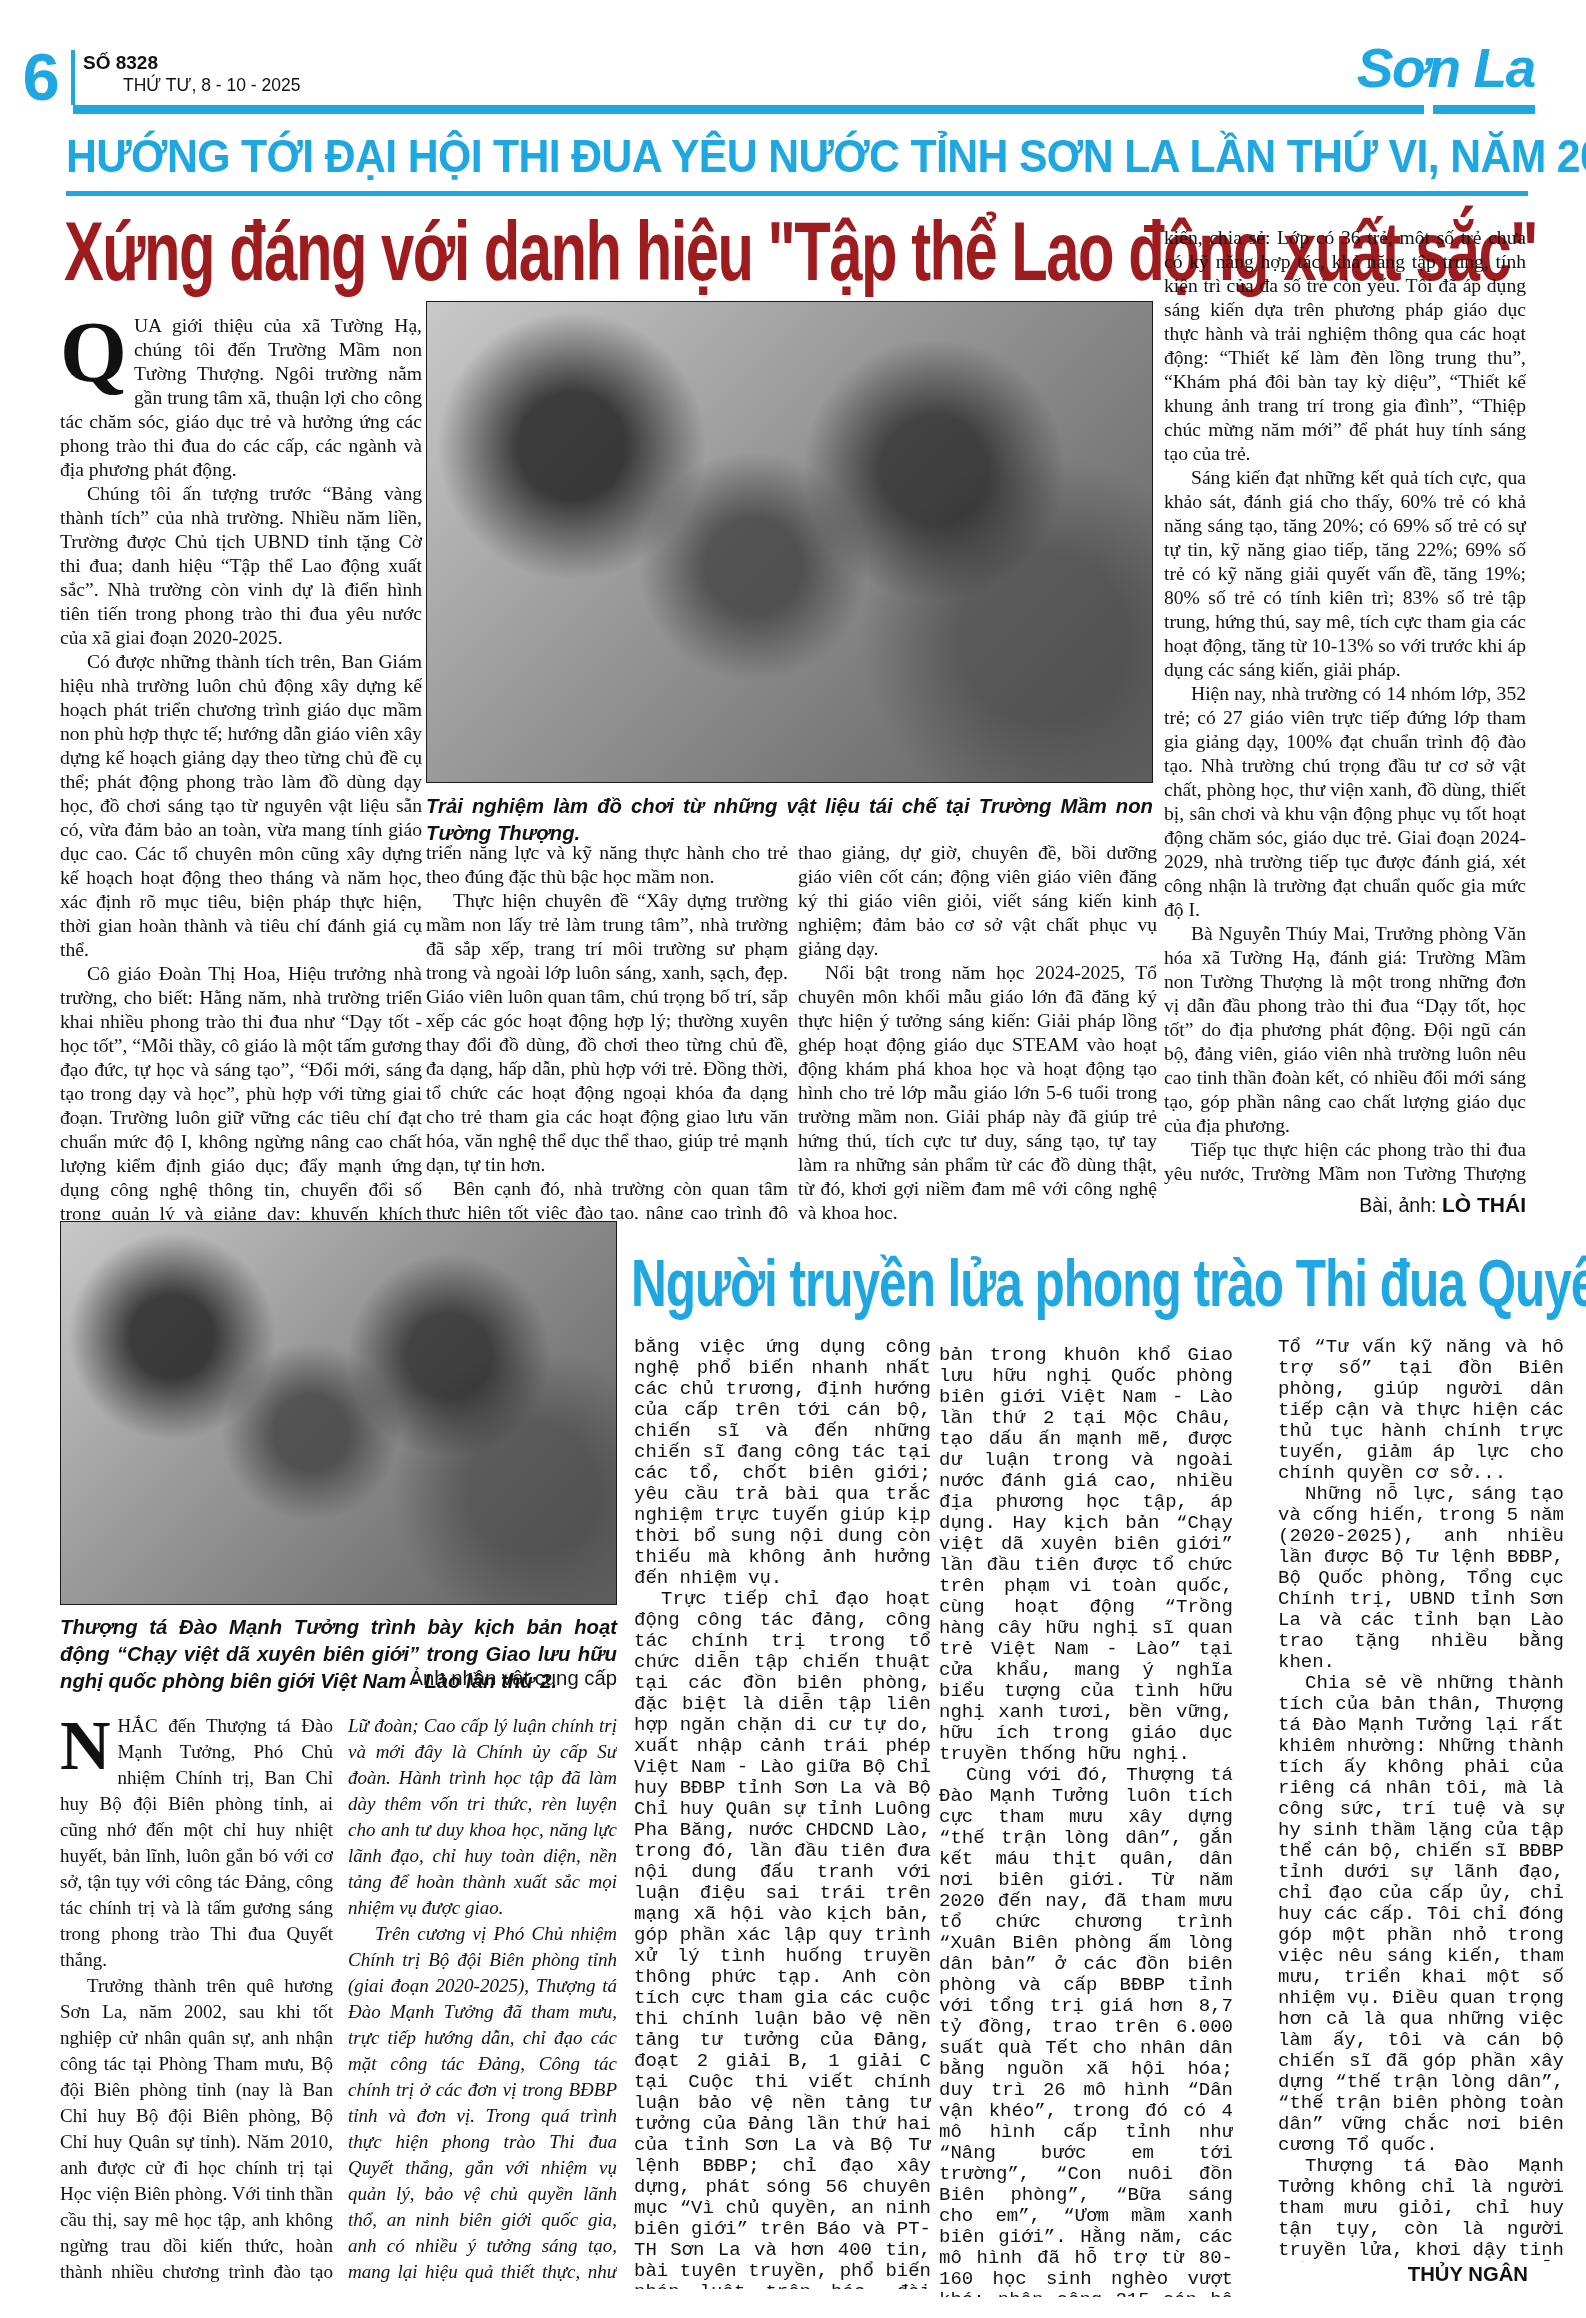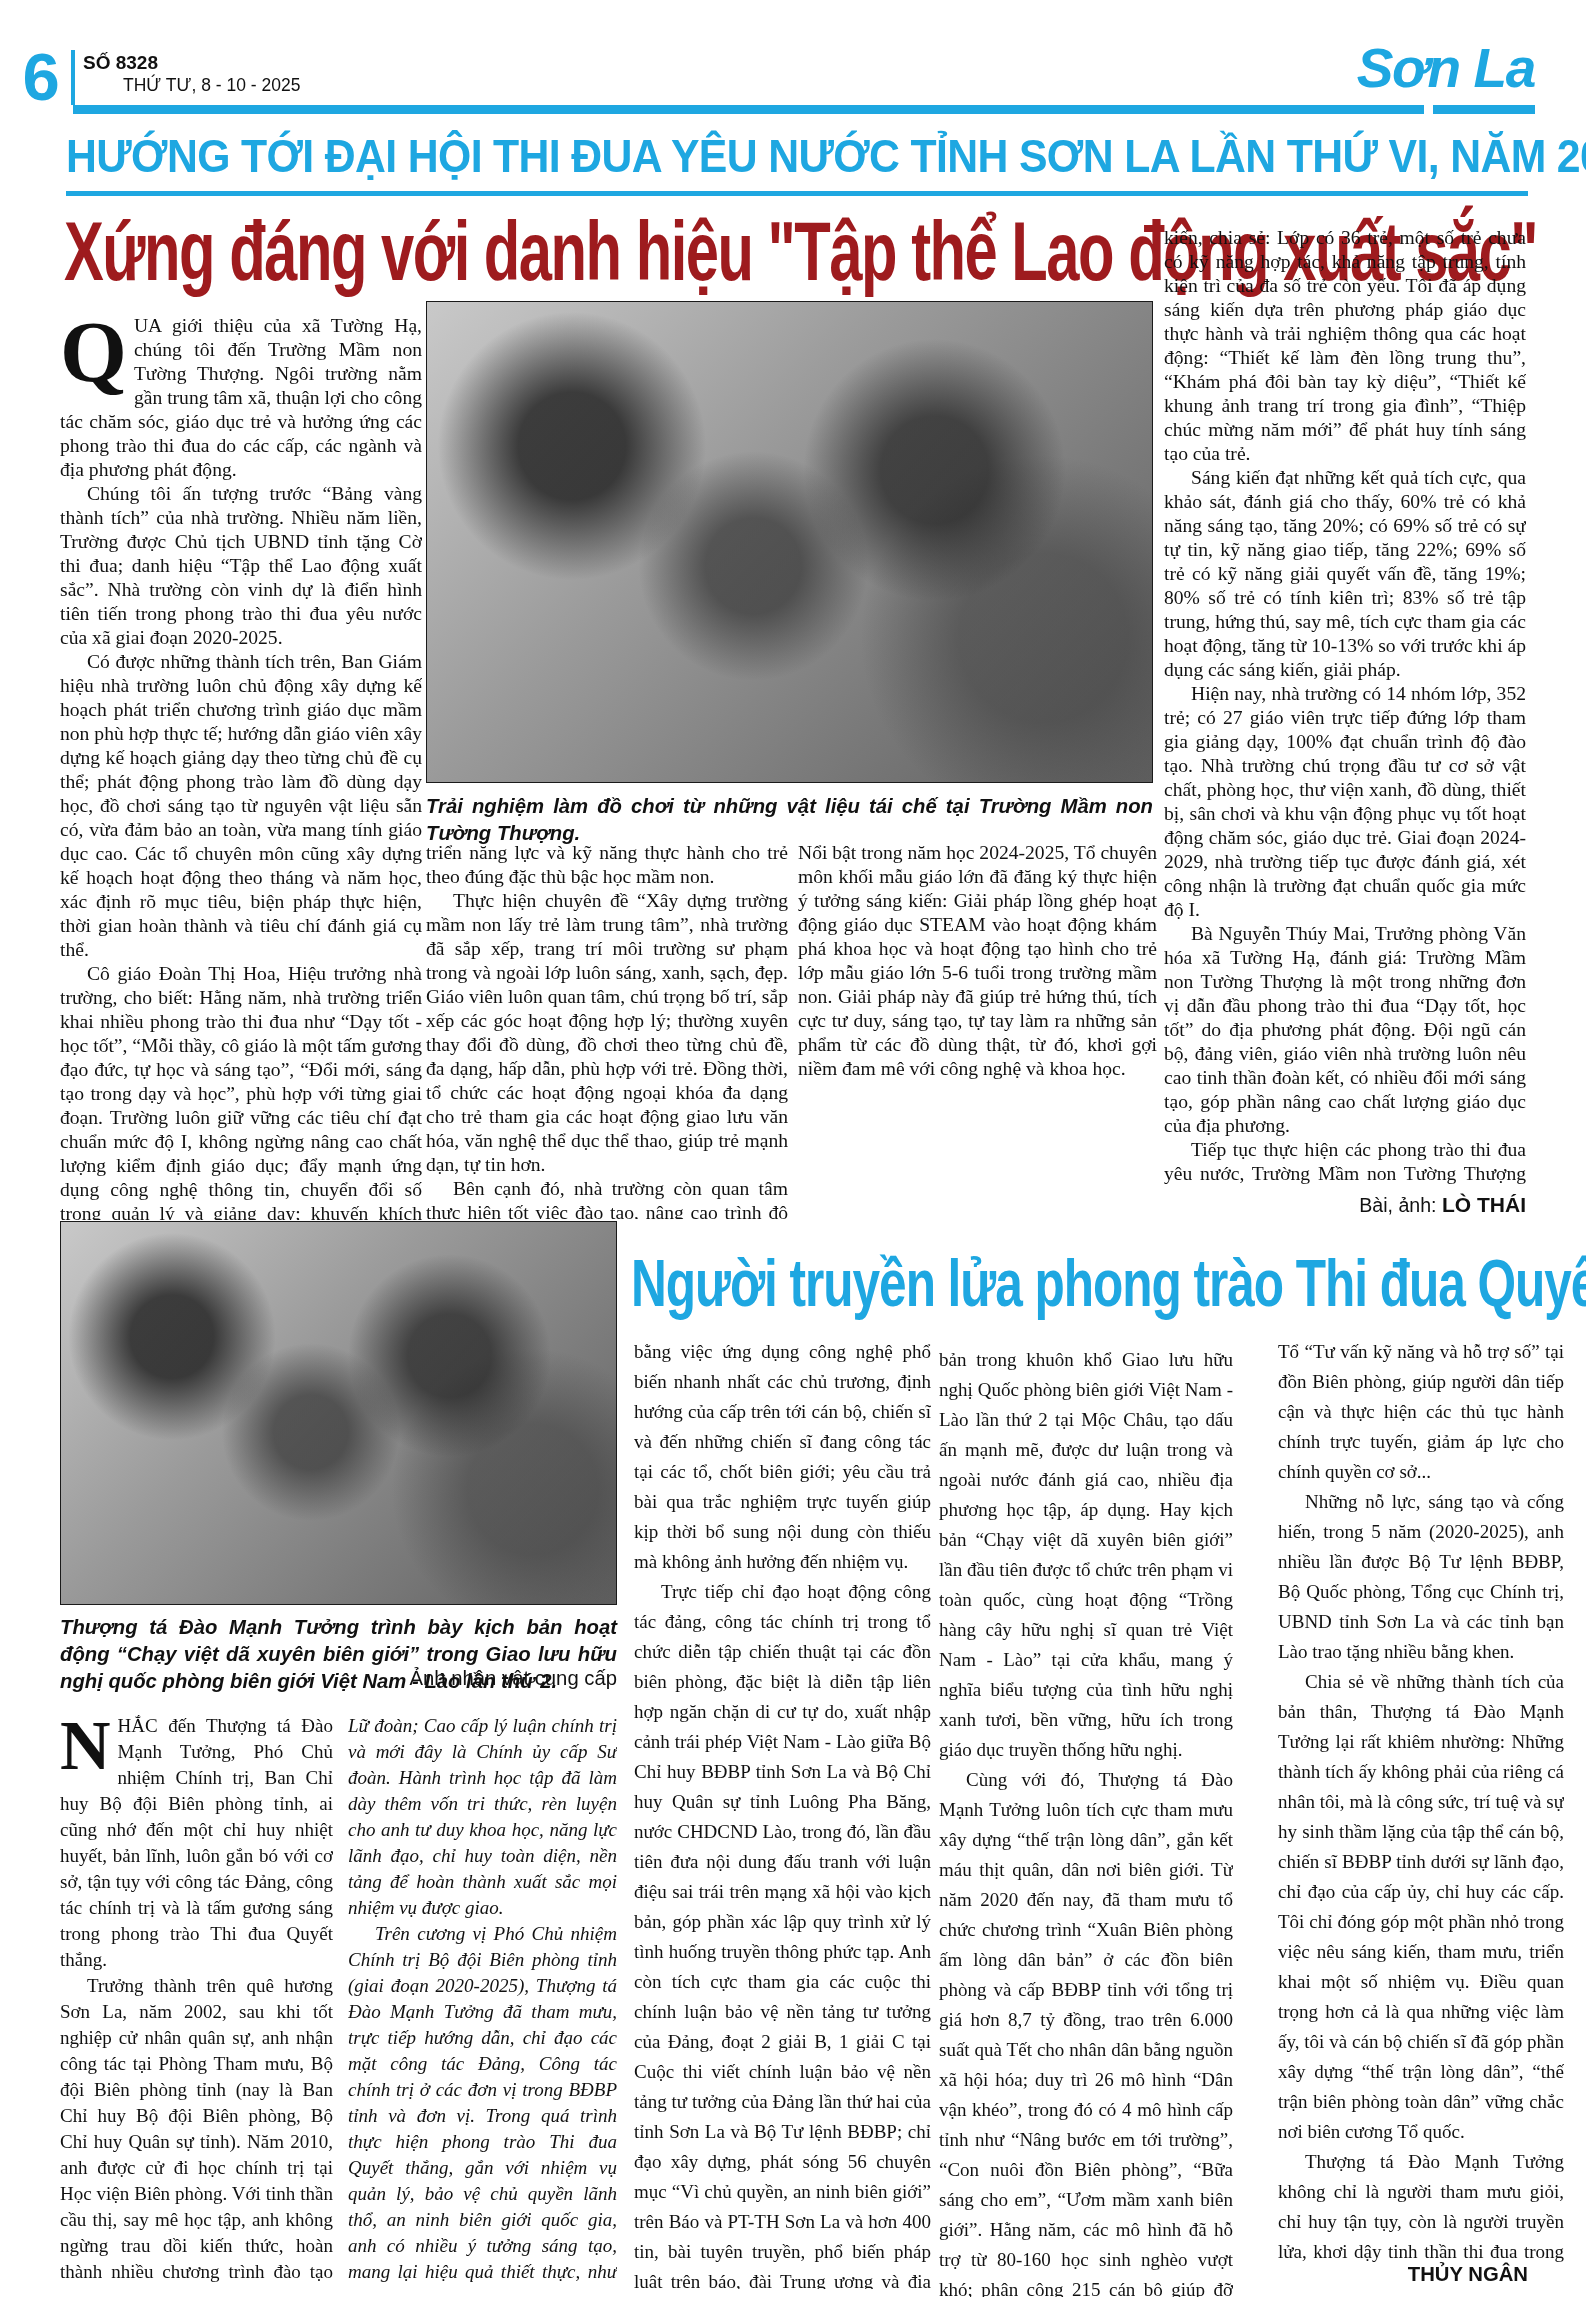--- a/index.html
+++ b/index.html
@@ -21,21 +21,21 @@
   .banner-rule{background:#1ea7e1;height:4.9px;}
   
   .hl1{font-family:"Liberation Sans",sans-serif;font-weight:bold;color:#9e1b1e;font-size:83px;line-height:1;white-space:nowrap;transform:scaleX(.72);transform-origin:left center;letter-spacing:-2.1px;}
   .hl2{font-family:"Liberation Sans",sans-serif;font-weight:bold;color:#1ea7e1;font-size:67px;line-height:1;white-space:nowrap;transform:scaleX(.74);transform-origin:left center;letter-spacing:-1.4px;}
   
   .col{overflow:hidden;text-align:justify;}
   .col p{margin:0;text-indent:27px;}
   .col p:first-child{text-indent:27px;}
   .col.first p:first-child, .col.cont p:first-child{text-indent:0;}
   .a1{font-size:19.6px;line-height:24px;}
-  .a2{font-size:19px;line-height:30px;}
+  .a2{font-size:19px;line-height:21px;font-family:Liberation Mono, monospace;}
   .a2n{font-size:19px;line-height:26px;}
   .dc{float:left;font-weight:bold;font-size:86px;line-height:.82;padding:2.8px 7px 0 0;}
   .dc2{float:left;font-weight:bold;font-size:70px;line-height:.85;padding:2.8px 7px 0 0;}
   
   .photo{background:
     radial-gradient(circle at 20% 30%, rgba(20,20,20,.75) 0 8%, transparent 20%),
     radial-gradient(circle at 45% 55%, rgba(40,40,40,.6) 0 10%, transparent 24%),
     radial-gradient(circle at 70% 35%, rgba(25,25,25,.65) 0 9%, transparent 22%),
     radial-gradient(circle at 85% 70%, rgba(60,60,60,.5) 0 12%, transparent 26%),
     linear-gradient(135deg,#c9c9c9 0%,#9a9a9a 40%,#7b7b7b 70%,#5e5e5e 100%);
@@ -74,20 +74,21 @@
       <p>Chúng tôi ấn tượng trước “Bảng vàng thành tích” của nhà trường. Nhiều năm liền, Trường được Chủ tịch UBND tỉnh tặng Cờ thi đua; danh hiệu “Tập thể Lao động xuất sắc”. Nhà trường còn vinh dự là điển hình tiên tiến trong phong trào thi đua yêu nước của xã giai đoạn 2020-2025.</p>
       <p>Có được những thành tích trên, Ban Giám hiệu nhà trường luôn chủ động xây dựng kế hoạch phát triển chương trình giáo dục mầm non phù hợp thực tế; hướng dẫn giáo viên xây dựng kế hoạch giảng dạy theo từng chủ đề cụ thể; phát động phong trào làm đồ dùng dạy học, đồ chơi sáng tạo từ nguyên vật liệu sẵn có, vừa đảm bảo an toàn, vừa mang tính giáo dục cao. Các tổ chuyên môn cũng xây dựng kế hoạch hoạt động theo tháng và năm học, xác định rõ mục tiêu, biện pháp thực hiện, thời gian hoàn thành và tiêu chí đánh giá cụ thể.</p>
       <p>Cô giáo Đoàn Thị Hoa, Hiệu trưởng nhà trường, cho biết: Hằng năm, nhà trường triển khai nhiều phong trào thi đua như “Dạy tốt - học tốt”, “Mỗi thầy, cô giáo là một tấm gương đạo đức, tự học và sáng tạo”, “Đổi mới, sáng tạo trong dạy và học”, phù hợp với từng giai đoạn. Trường luôn giữ vững các tiêu chí đạt chuẩn mức độ I, không ngừng nâng cao chất lượng kiểm định giáo dục; đẩy mạnh ứng dụng công nghệ thông tin, chuyển đổi số trong quản lý và giảng dạy; khuyến khích giáo viên sử dụng phần mềm học trực tuyến, mô hình lớp học đảo ngược; đồng thời chú trọng phát</p>
     </div>
   <div class="abs col a1 cont" style="left:426px;top:841px;width:362px;height:378px;">
       <p>triển năng lực và kỹ năng thực hành cho trẻ theo đúng đặc thù bậc học mầm non.</p>
       <p>Thực hiện chuyên đề “Xây dựng trường mầm non lấy trẻ làm trung tâm”, nhà trường đã sắp xếp, trang trí môi trường sư phạm trong và ngoài lớp luôn sáng, xanh, sạch, đẹp. Giáo viên luôn quan tâm, chú trọng bố trí, sắp xếp các góc hoạt động hợp lý; thường xuyên thay đổi đồ dùng, đồ chơi theo từng chủ đề, đa dạng, hấp dẫn, phù hợp với trẻ. Đồng thời, tổ chức các hoạt động ngoại khóa đa dạng cho trẻ tham gia các hoạt động giao lưu văn hóa, văn nghệ thể dục thể thao, giúp trẻ mạnh dạn, tự tin hơn.</p>
       <p>Bên cạnh đó, nhà trường còn quan tâm thực hiện tốt việc đào tạo, nâng cao trình độ chuyên môn nghiệp vụ của giáo viên; tổ chức</p>
     </div>
   <div class="abs col a1 cont" style="left:798px;top:841px;width:359px;height:378px;">
+      <p>thao giảng, dự giờ, chuyên đề, bồi dưỡng giáo viên cốt cán; động viên giáo viên đăng ký thi giáo viên giỏi, viết sáng kiến kinh nghiệm; đảm bảo cơ sở vật chất phục vụ giảng dạy.</p>
       <p>Nổi bật trong năm học 2024-2025, Tổ chuyên môn khối mẫu giáo lớn đã đăng ký thực hiện ý tưởng sáng kiến: Giải pháp lồng ghép hoạt động giáo dục STEAM vào hoạt động khám phá khoa học và hoạt động tạo hình cho trẻ lớp mẫu giáo lớn 5-6 tuổi trong trường mầm non. Giải pháp này đã giúp trẻ hứng thú, tích cực tư duy, sáng tạo, tự tay làm ra những sản phẩm từ các đồ dùng thật, từ đó, khơi gợi niềm đam mê với công nghệ và khoa học.</p>
     </div>
   <div class="abs col a1 cont" style="left:1164px;top:226px;width:362px;height:964px;">
       <p>kiến, chia sẻ: Lớp có 36 trẻ, một số trẻ chưa có kỹ năng hợp tác, khả năng tập trung, tính kiên trì của đa số trẻ còn yếu. Tôi đã áp dụng sáng kiến dựa trên phương pháp giáo dục thực hành và trải nghiệm thông qua các hoạt động: “Thiết kế làm đèn lồng trung thu”, “Khám phá đôi bàn tay kỳ diệu”, “Thiết kế khung ảnh trang trí trong gia đình”, “Thiệp chúc mừng năm mới” để phát huy tính sáng tạo của trẻ.</p>
       <p>Sáng kiến đạt những kết quả tích cực, qua khảo sát, đánh giá cho thấy, 60% trẻ có khả năng sáng tạo, tăng 20%; có 69% số trẻ có sự tự tin, kỹ năng giao tiếp, tăng 22%; 69% số trẻ có kỹ năng giải quyết vấn đề, tăng 19%; 80% số trẻ có tính kiên trì; 83% số trẻ tập trung, hứng thú, say mê, tích cực tham gia các hoạt động, tăng từ 10-13% so với trước khi áp dụng các sáng kiến, giải pháp.</p>
       <p>Hiện nay, nhà trường có 14 nhóm lớp, 352 trẻ; có 27 giáo viên trực tiếp đứng lớp tham gia giảng dạy, 100% đạt chuẩn trình độ đào tạo. Nhà trường chú trọng đầu tư cơ sở vật chất, phòng học, thư viện xanh, đồ dùng, thiết bị, sân chơi và khu vận động phục vụ tốt hoạt động chăm sóc, giáo dục trẻ. Giai đoạn 2024-2029, nhà trường tiếp tục được đánh giá, xét công nhận là trường đạt chuẩn quốc gia mức độ I.</p>
       <p>Bà Nguyễn Thúy Mai, Trưởng phòng Văn hóa xã Tường Hạ, đánh giá: Trường Mầm non Tường Thượng là một trong những đơn vị dẫn đầu phong trào thi đua “Dạy tốt, học tốt” do địa phương phát động. Đội ngũ cán bộ, đảng viên, giáo viên nhà trường luôn nêu cao tinh thần đoàn kết, có nhiều đổi mới sáng tạo, góp phần nâng cao chất lượng giáo dục của địa phương.</p>
       <p>Tiếp tục thực hiện các phong trào thi đua yêu nước, Trường Mầm non Tường Thượng nêu cao tinh thần dân chủ, đoàn kết thống nhất, gương mẫu đi đầu trong thực hiện chức trách, nhiệm vụ được giao, phát huy trí tuệ tập thể, tham mưu hiệu quả công tác phát triển giáo dục ở địa phương ❑</p>
     </div>
   <div class="abs byline" style="left:1164px;top:1193px;width:362px;">

